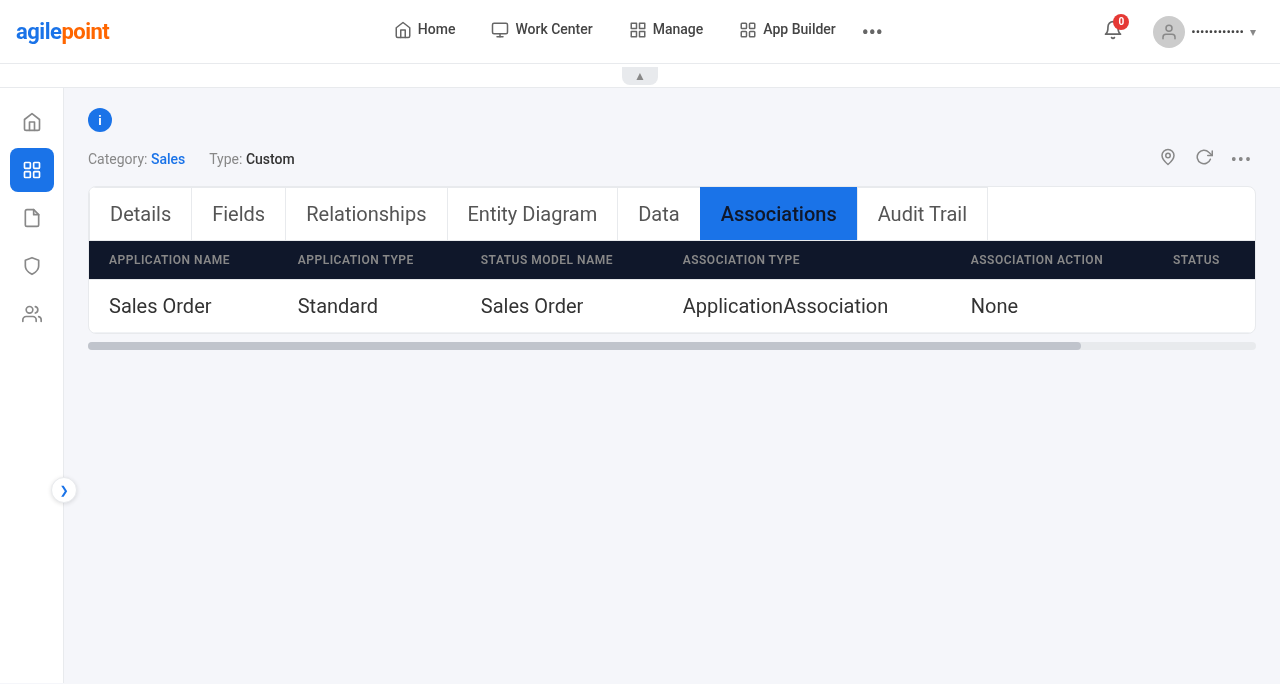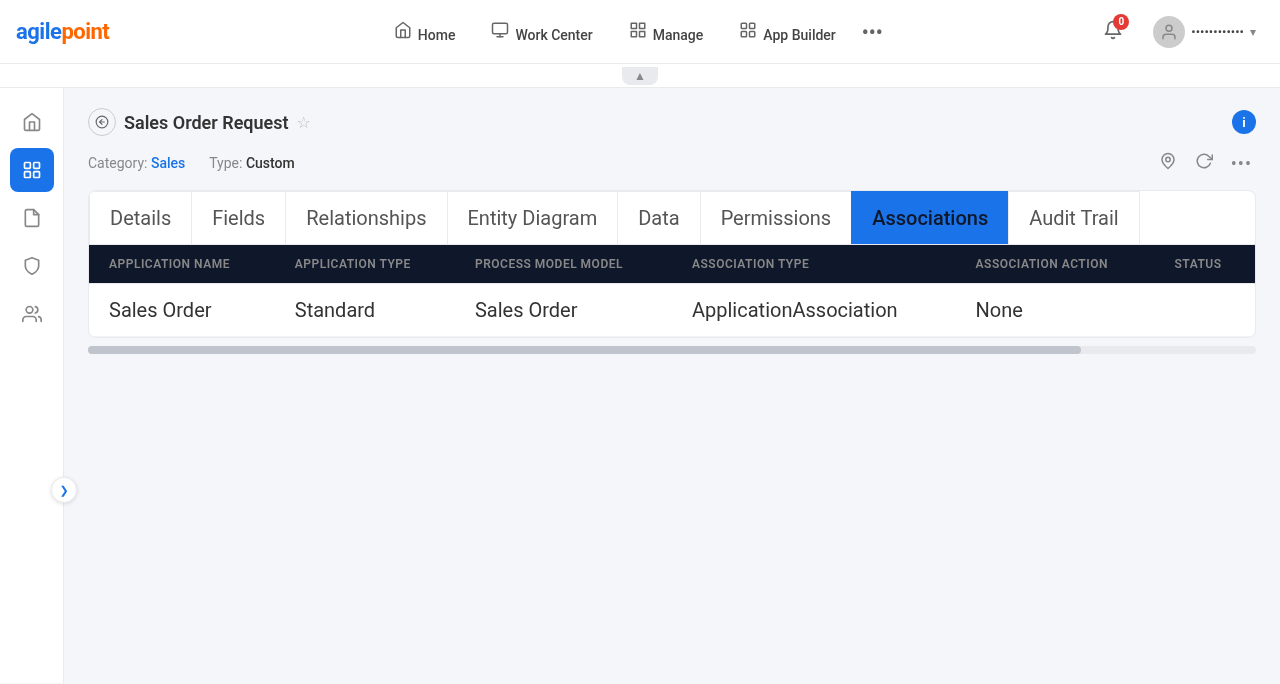--- a/index.html
+++ b/index.html
@@ -28,21 +28,21 @@
     .logo-text span { color: #ff6600; }
     .topnav-links {
       display: flex;
       align-items: center;
       gap: 4px;
       flex: 1;
       justify-content: center;
     }
     .nav-item {
       display: flex;
-      align-items: flex-end;
+      align-items: flex-start;
       gap: 6px;
       padding: 8px 16px;
       border-radius: 6px;
       cursor: pointer;
       font-size: 14px;
       color: #444;
       font-weight: 500;
     }
     .nav-icon { font-size: 16px; color: #666; }
     .topnav-right {
@@ -441,31 +441,20 @@
         </svg>
     </div>
     <div class="sidebar-expand">
       <span>❯</span>
     </div>
   </aside>
 
   <main class="main">
 
     <div class="page-header">
-      <div class="page-header-left">
-        <div class="back-btn">
-          <svg width="14" height="14" viewBox="0 0 24 24" fill="none" stroke="#666" stroke-width="2" stroke-linecap="round" stroke-linejoin="round">
-              <circle cx="12" cy="12" r="10"></circle>
-              <polyline points="12 8 8 12 12 16"></polyline>
-              <line x1="16" y1="12" x2="8" y2="12"></line>
-            </svg>
-        </div>
-        <span class="page-title">Sales Order Request</span>
-        <span class="star-btn">☆</span>
-      </div>
       <div class="page-header-right">
         <div class="info-icon-circle">
           <span>i</span>
         </div>
       </div>
     </div>
 
     <div class="category-row">
       <span>
         <span class="category-label">Category:</span>
@@ -506,38 +495,35 @@
         </div>
         <div class="tab">
           <span>Relationships</span>
         </div>
         <div class="tab">
           <span>Entity Diagram</span>
         </div>
         <div class="tab">
           <span>Data</span>
         </div>
-        <div class="tab">
-          <span>Permissions</span>
-        </div>
         <div class="tab active">
           <span>Associations</span>
         </div>
         <div class="tab">
           <span>Audit Trail</span>
         </div>
       </div>
 
       <div class="table-container">
         <table>
           <thead>
             <tr>
               <th>APPLICATION NAME</th>
               <th>APPLICATION TYPE</th>
-              <th>PROCESS MODEL MODEL</th>
+              <th>STATUS MODEL NAME</th>
               <th>ASSOCIATION TYPE</th>
               <th>ASSOCIATION ACTION</th>
               <th>STATUS</th>
             </tr>
           </thead>
           <tbody>
             <tr class="table-row">
               <td>Sales Order</td>
               <td>Standard</td>
               <td>Sales Order</td>

